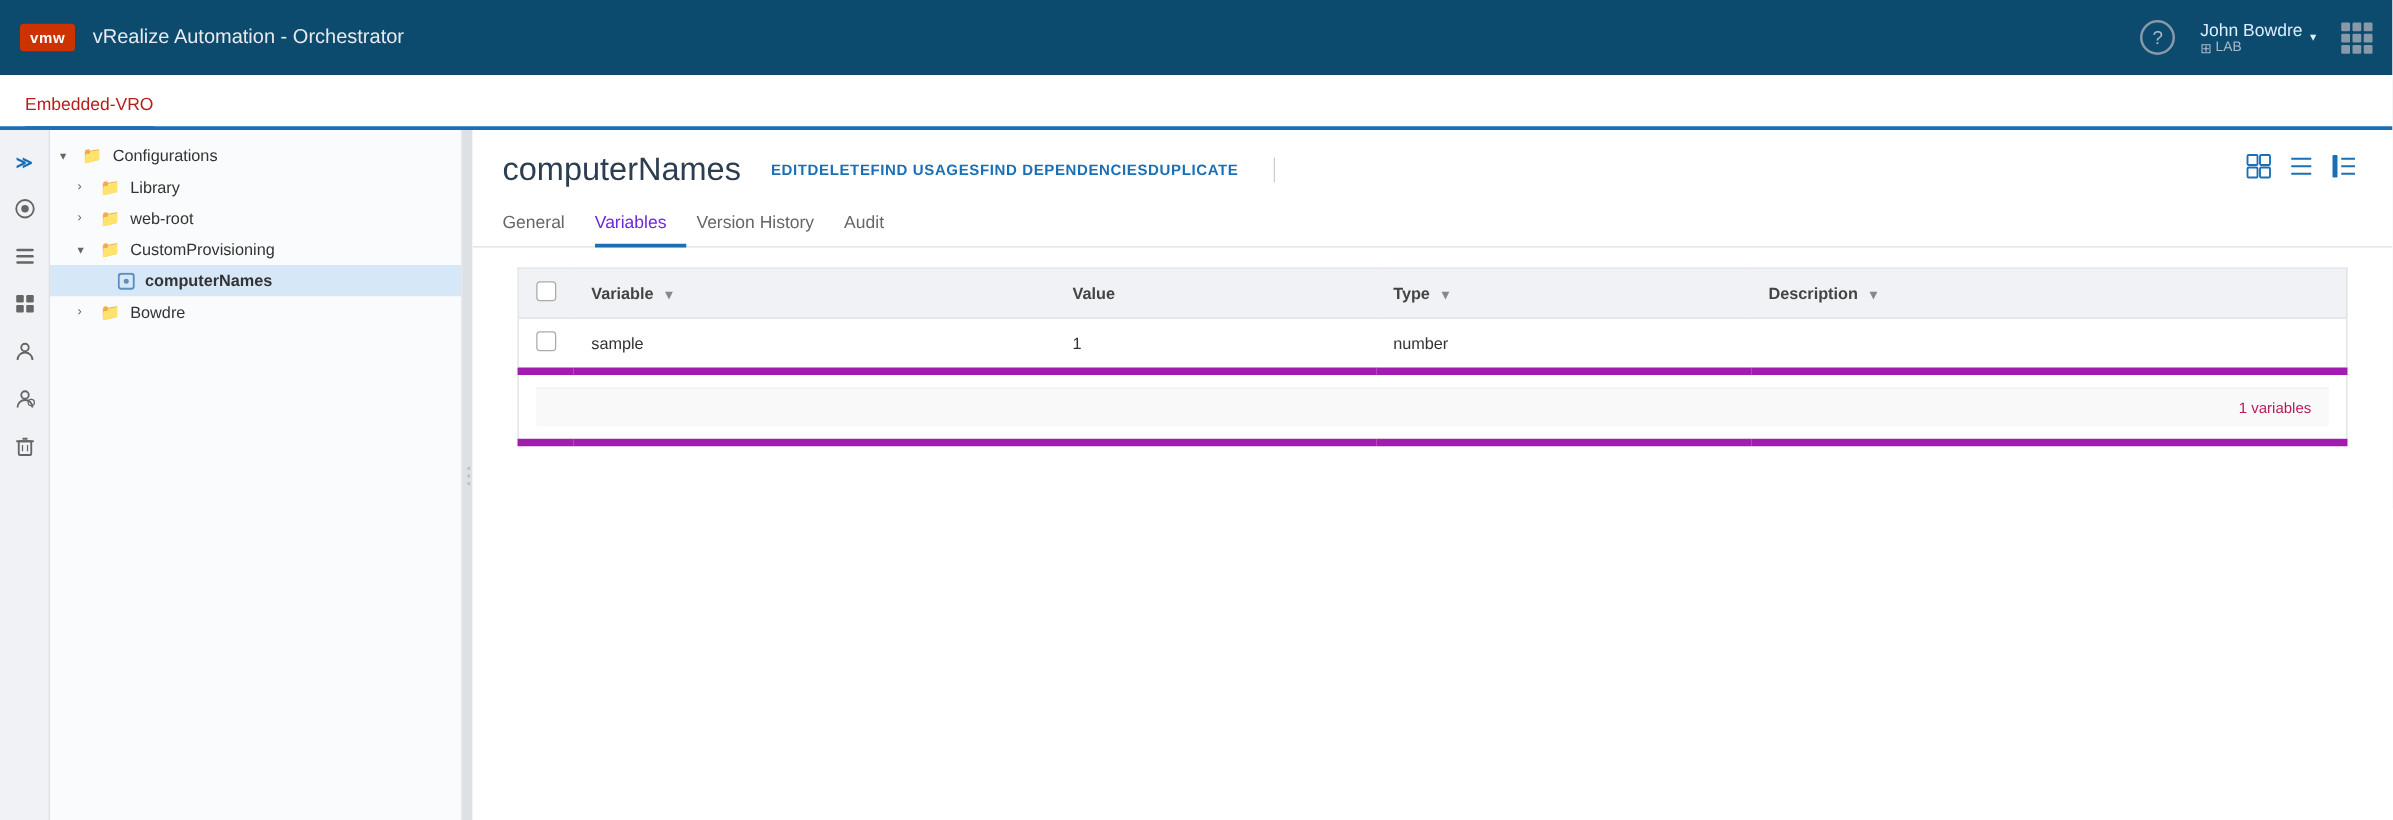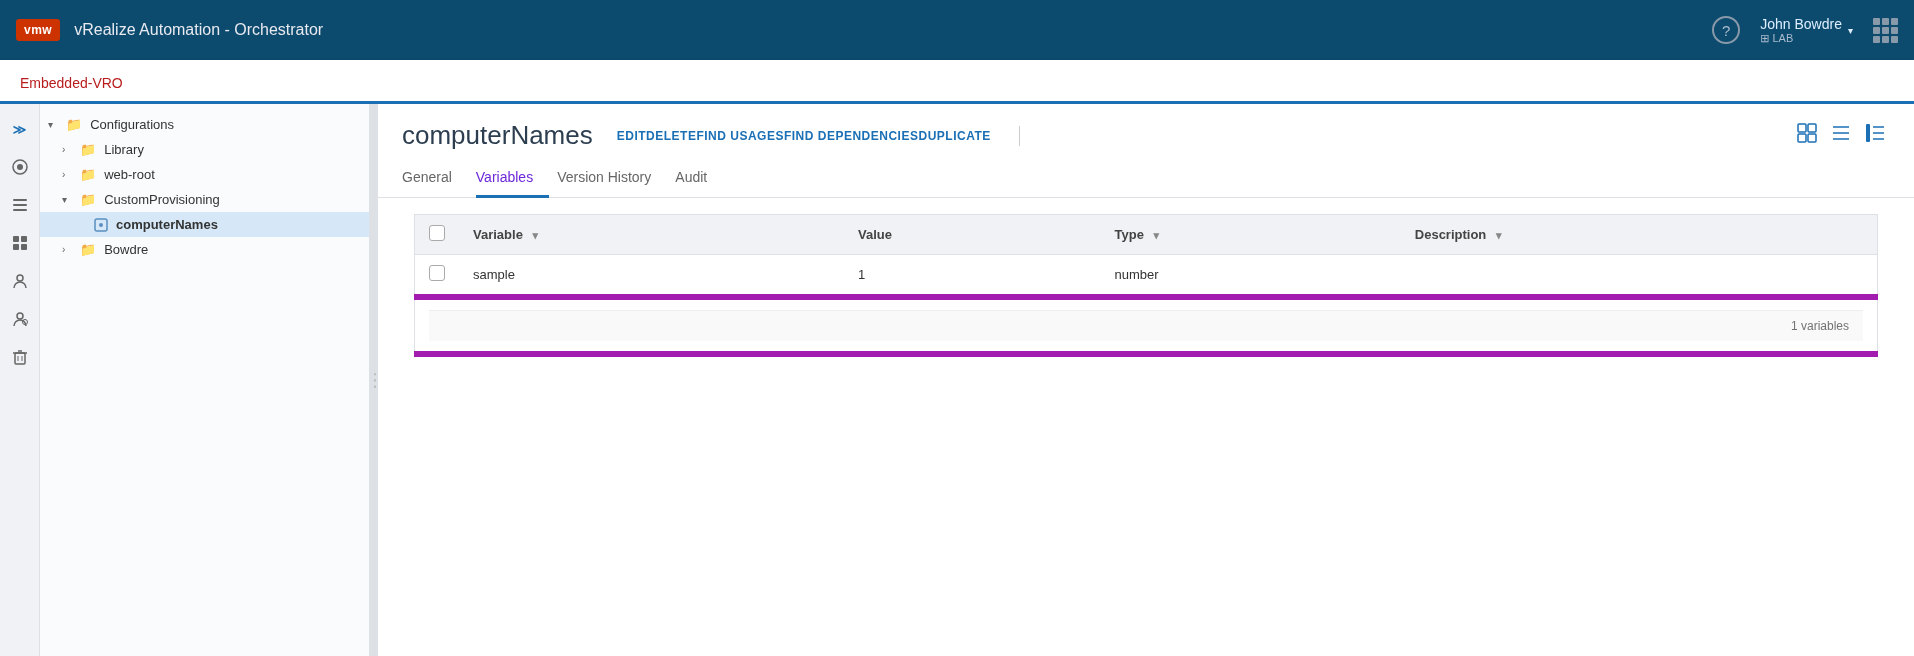--- a/index.html
+++ b/index.html
@@ -286,21 +286,21 @@
       border: 1px solid #aaa;
       border-radius: 3px;
       display: inline-block;
       background: white;
       cursor: pointer;
     }
     .table-footer {
       padding: 8px 14px;
       text-align: right;
       font-size: 12px;
-      color: #737373;
+      color: #be185d;
       background: #f9f9f9;
       border-top: 1px solid #eee;
     }
 
     .chevron-down { font-size: 10px; }
   </style>
 </head>
 <body>
 
 <div class="top-header">

